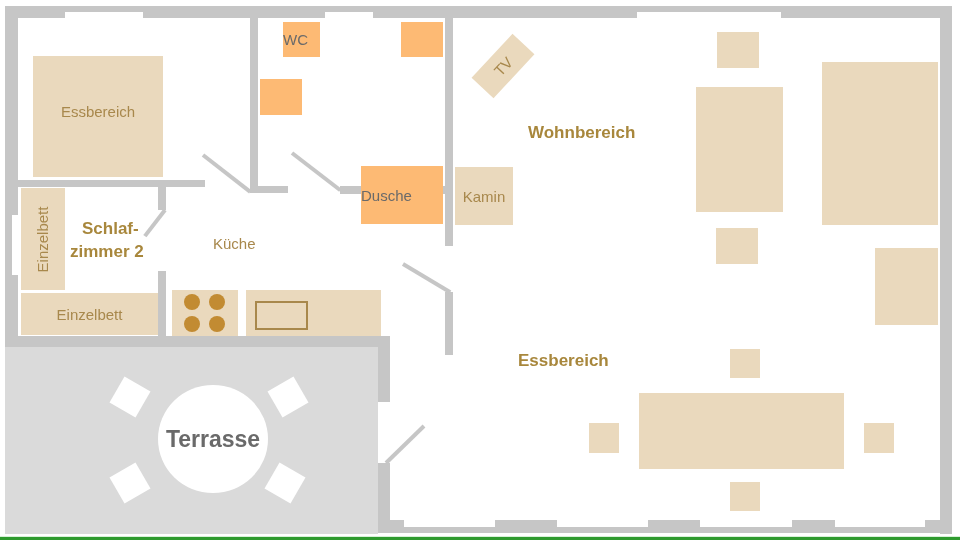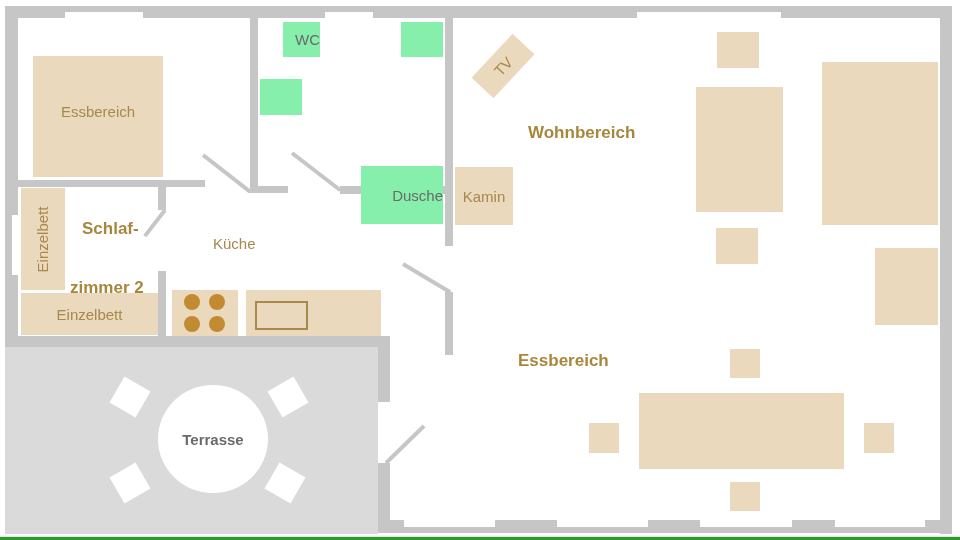--- a/index.html
+++ b/index.html
@@ -5,21 +5,21 @@
   html, body { margin: 0; padding: 0; background: #ffffff; }
   #plan {
     position: relative; width: 960px; height: 540px; overflow: hidden;
     background: #ffffff; font-family: "Liberation Sans", "DejaVu Sans", sans-serif;
   }
   .abs { position: absolute; }
   .wall { position: absolute; background: #c6c6c6; }
   .win { position: absolute; background: #ffffff; }
   .door { position: absolute; height: 4px; background: #c6c6c6; transform-origin: 0 50%; }
   .furn { position: absolute; background: #ead9bd; display: flex; align-items: center; justify-content: center; color: #a8884c; font-size: 15px; }
-  .fixture { position: absolute; background: #86efac; display: flex; align-items: center; justify-content: flex-end; color: #6a6a6a; font-size: 15px; }
+  .fixture { position: absolute; background: #fdba74; display: flex; align-items: center; justify-content: flex-start; color: #6a6a6a; font-size: 15px; }
   .room-label { position: absolute; color: #a8873c; font-weight: bold; font-size: 17px; line-height: 22px; white-space: nowrap; }
   .terrace { position: absolute; background: #dadada; }
   .chair-w { position: absolute; width: 30px; height: 30px; background: #ffffff; }
   .burner { position: absolute; width: 16px; height: 16px; border-radius: 50%; background: #c28b32; }
   .green-line { position: absolute; left: 0; top: 536px; width: 960px; height: 4px; background: #2e9a2e; border-top: 1px solid #d8f0d8; }
 </style>
 </head>
 <body>
 
 <div id="plan">
@@ -65,21 +65,21 @@
     <span style="margin-top:-10px;">Essbereich</span>
   </div>
 
   <div class="furn" style="left:21px;top:188px;width:44px;height:102px;">
     <span style="transform:rotate(-90deg);white-space:nowrap;display:inline-block;">Einzelbett</span>
   </div>
   <div class="furn" style="left:21px;top:293px;width:137px;height:42px;">
     <span>Einzelbett</span>
   </div>
   <div class="room-label" style="left:82px;top:218px;">Schlaf-</div>
-  <div class="room-label" style="left:70px;top:241px;margin-top:36px;">zimmer 2</div>
+  <div class="room-label" style="left:70px;top:241px;">zimmer 2</div>
 
   <div class="fixture" style="left:283px;top:22px;width:37px;height:35px;">
     <span>WC</span>
   </div>
   <div class="fixture" style="left:401px;top:22px;width:42px;height:35px;"></div>
   <div class="fixture" style="left:260px;top:79px;width:42px;height:36px;"></div>
   <div class="fixture" style="left:361px;top:127px;width:82px;height:58px;margin-top:39px;">
     <span>Dusche</span>
   </div>
 
@@ -112,17 +112,17 @@
   <div class="furn" style="left:639px;top:393px;width:205px;height:76px;"></div>
   <div class="furn" style="left:589px;top:423px;width:30px;height:30px;"></div>
   <div class="furn" style="left:864px;top:423px;width:30px;height:30px;"></div>
   <div class="furn" style="left:730px;top:482px;width:30px;height:29px;"></div>
 
   <div class="chair-w" style="left:115px;top:382px;transform:rotate(30deg);"></div>
   <div class="chair-w" style="left:273px;top:382px;transform:rotate(-30deg);"></div>
   <div class="chair-w" style="left:115px;top:468px;transform:rotate(-30deg);"></div>
   <div class="chair-w" style="left:270px;top:468px;transform:rotate(30deg);"></div>
   <div class="abs" style="left:158px;top:385px;width:110px;height:108px;border-radius:50%;background:#ffffff;display:flex;align-items:center;justify-content:center;">
-    <span style="color:#6a6a6a;font-weight:bold;font-size:15px;">Terrasse</span>
+    <span style="color:#6a6a6a;font-weight:bold;font-size:23px;">Terrasse</span>
   </div>
 
   <div class="green-line"></div>
 </div>
 
 </body></html>

